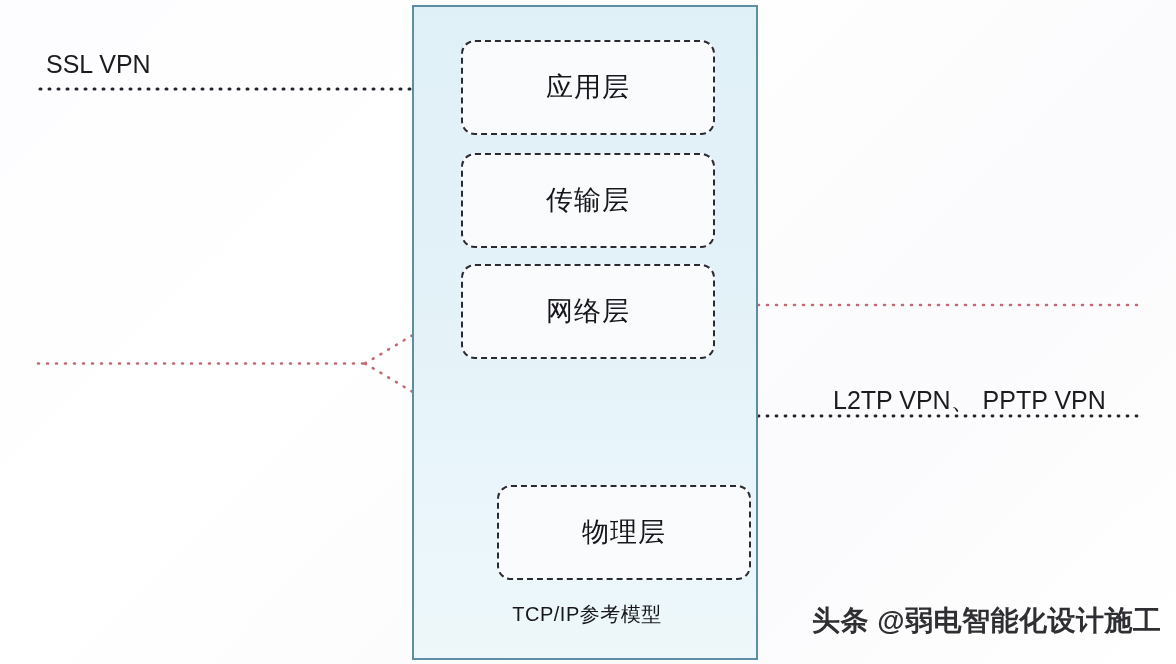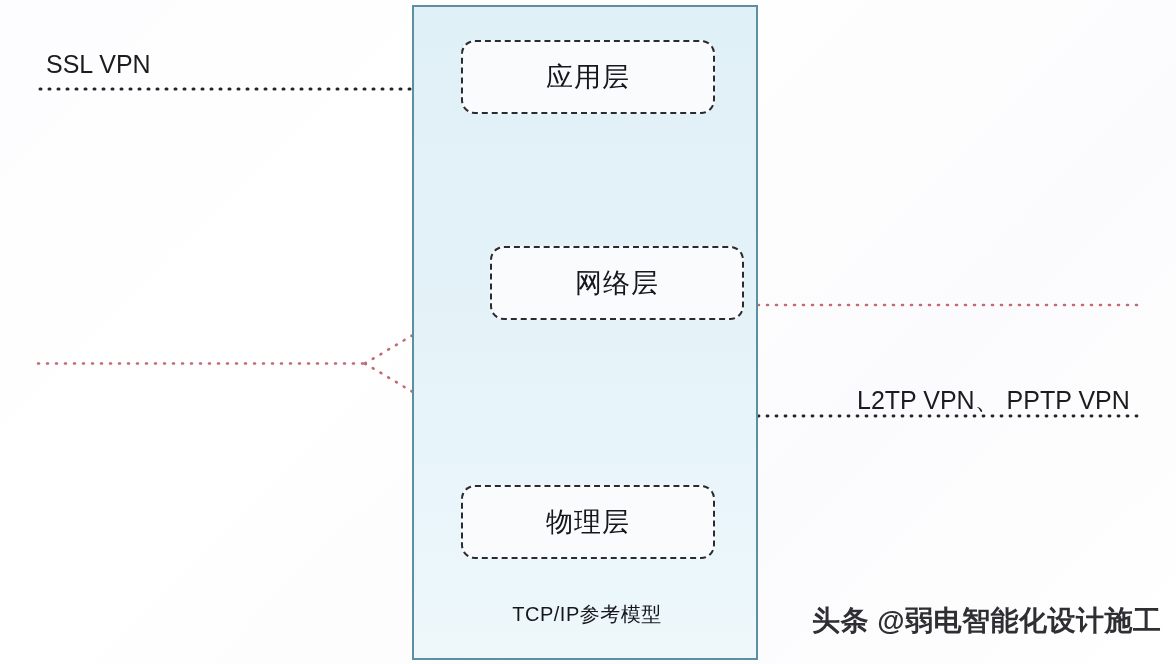--- a/index.html
+++ b/index.html
@@ -31,42 +31,42 @@
     height: 655px;
     box-sizing: border-box;
     background: linear-gradient(180deg, #dff0f6 0%, #e3f2f8 40%, #e9f5fa 75%, #eef8fb 100%);
     border: 2px solid #5d8fa3;
   }
 
   .layer-box {
     position: absolute;
     left: 47px;
     width: 254px;
-    height: 74px;
+    height: 95px;
     box-sizing: border-box;
     border: 2px dashed #2a2a33;
     border-radius: 14px;
     background: #fafbfc;
     display: flex;
     align-items: center;
     justify-content: center;
   }
   .layer-label {
     font-size: 27px;
     color: #16161c;
     letter-spacing: 1px;
     line-height: 1;
     font-weight: 400;
   }
 
   .layer-0 { top: 33px; }
   .layer-1 { top: 146px; }
-  .layer-2 { top: 239px; margin-left: 29px; }
+  .layer-2 { top: 257px; }
   .layer-3 { top: 367px; }
-  .layer-4 { top: 478px; }
+  .layer-4 { top: 478px; margin-left: 36px; }
 
   .model-caption {
     position: absolute;
     left: 0;
     top: 594px;
     width: 346px;
     text-align: center;
     font-size: 20px;
     color: #16161c;
     letter-spacing: 0.5px;
@@ -76,21 +76,21 @@
   .ann-label {
     position: absolute;
     font-size: 25px;
     color: #1b1b20;
     white-space: nowrap;
     line-height: 1;
   }
   .label-ssl  { left: 46px;  top: 52px; }
   .label-mpls { left: 38px;  top: 333px; }
   .label-ipsec{ left: 833px; top: 275px; }
-  .label-l2tp { left: 833px; top: 388px; margin-left: 24px; }
+  .label-l2tp { left: 833px; top: 388px; }
 
   
   .squiggle {
     position: relative;
     display: inline-block;
   }
   .squiggle::after {
     content: "";
     position: absolute;
     left: 0;
@@ -144,20 +144,23 @@
 
     <line x1="713" y1="416" x2="1141" y2="416" stroke="#23232b" stroke-width="2.8" stroke-linecap="round" stroke-dasharray="1 8"></line>
   </svg>
 
   <div class="model-container">
 
     <div class="layer-box layer-0">
       <span class="layer-label">应用层</span>
     </div>
 
+    <div class="layer-box layer-1">
+      <span class="layer-label">传输层</span>
+    </div>
 
     <div class="layer-box layer-2">
       <span class="layer-label">网络层</span>
     </div>
 
 
     <div class="layer-box layer-4">
       <span class="layer-label">物理层</span>
     </div>
 

